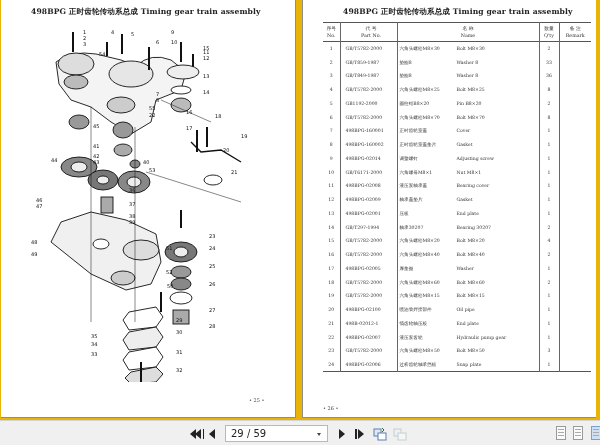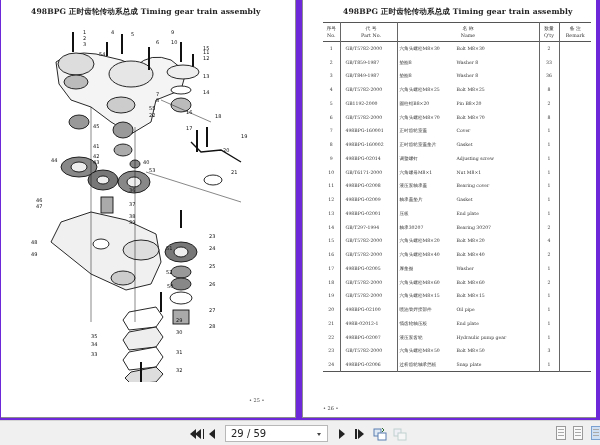--- a/index.html
+++ b/index.html
@@ -1,17 +1,17 @@
 <!DOCTYPE html>
 <html><head>
 <meta charset="utf-8">
 <style>
   * { box-sizing: border-box; margin: 0; padding: 0; }
   html, body { width: 600px; height: 445px; overflow: hidden; background: #a8a8a8; font-family: "DejaVu Serif", serif; }
-  .viewer { position: relative; width: 600px; height: 445px; background: #6d28d9; padding-left: 16px; }
+  .viewer { position: relative; width: 600px; height: 445px; background: #eab308; padding-left: 16px; }
   .page { position: absolute; top: 0; background: #fff; overflow: hidden; }
   .page-left { left: 1px; width: 295px; height: 418px; border-right: 1px solid #8d8d8d; border-bottom: 1px solid #8d8d8d; }
   .page-right { left: 302px; width: 294px; height: 418px; border-left: 1px solid #8d8d8d; border-bottom: 1px solid #8d8d8d; }
   .page-title { position: absolute; top: 7px; font-size: 7.6px; color: #222; white-space: nowrap; font-weight: bold; letter-spacing: 0.1px; }
   .page-left .page-title { left: 30px; }
   .page-right .page-title { left: 40px; }
   .page-num { position: absolute; font-size: 5px; color: #444; }
   .page-left .page-num { left: 248px; top: 397px; }
   .page-right .page-num { left: 20px; top: 405px; }
 

